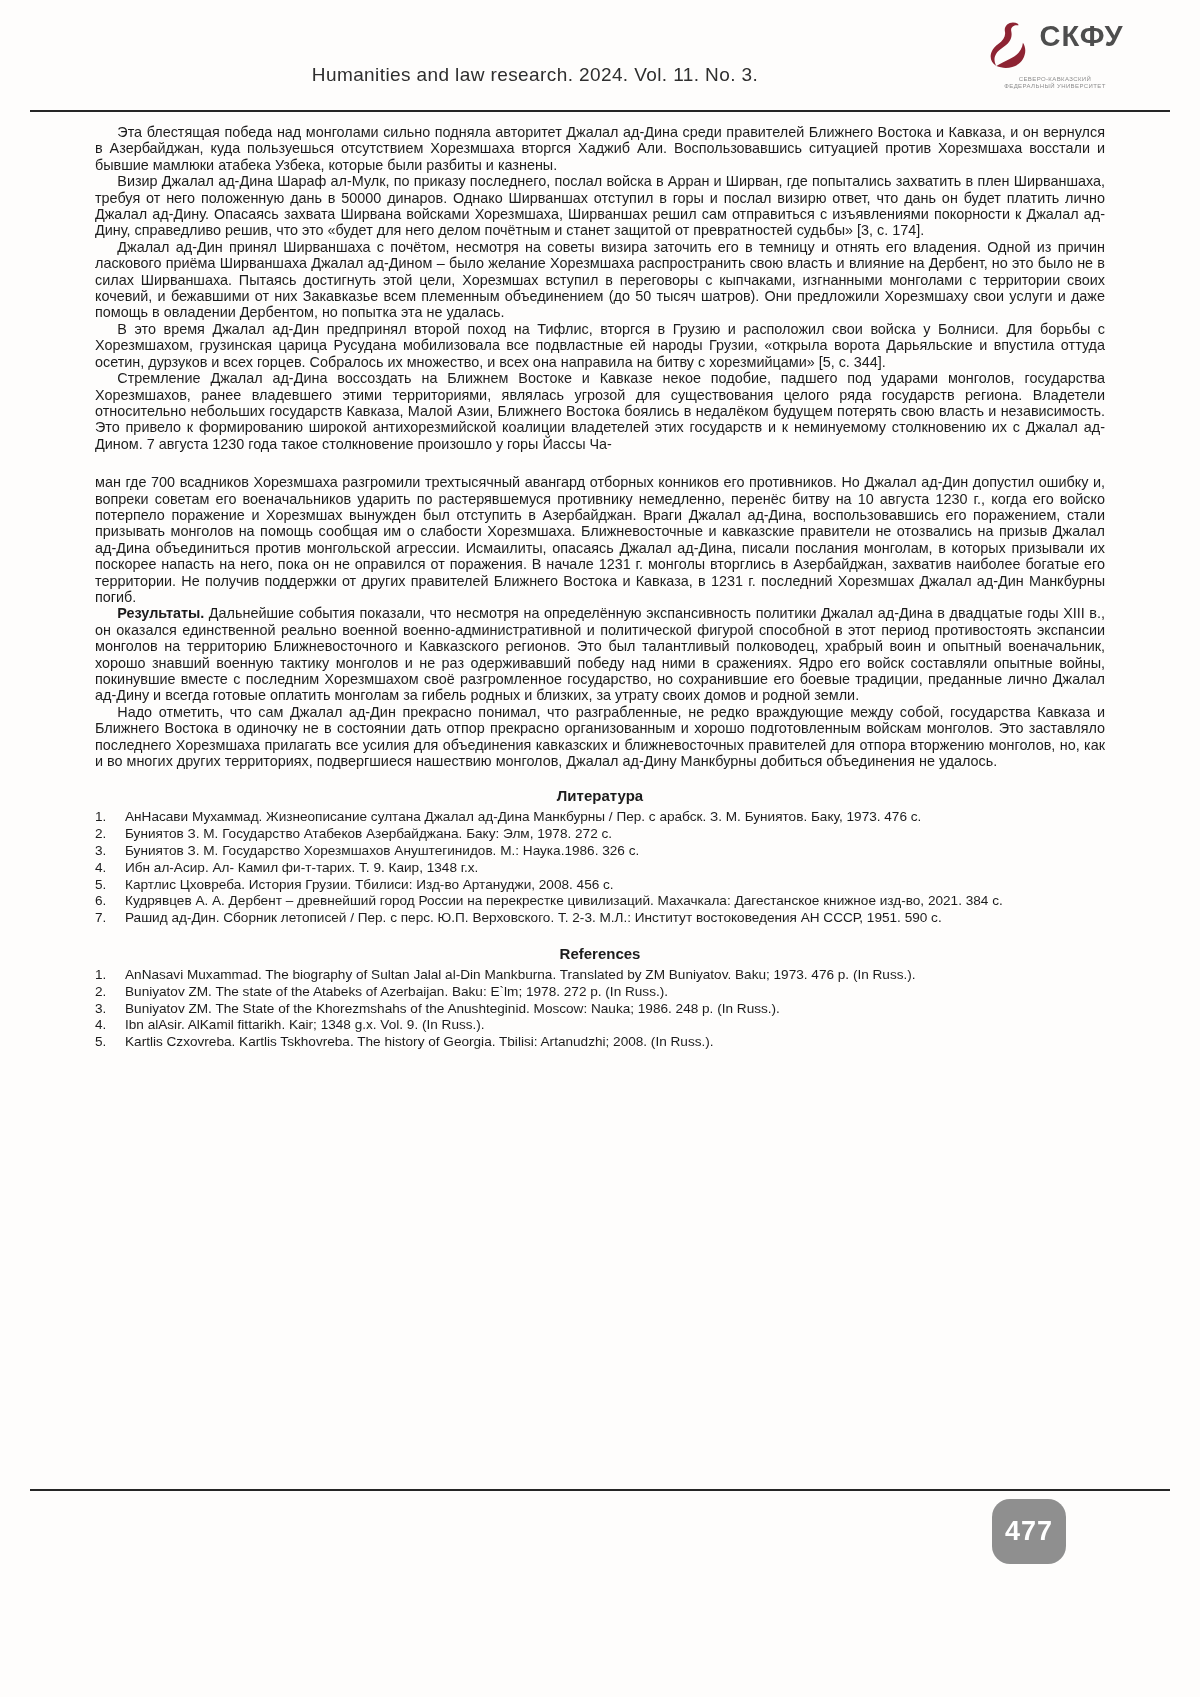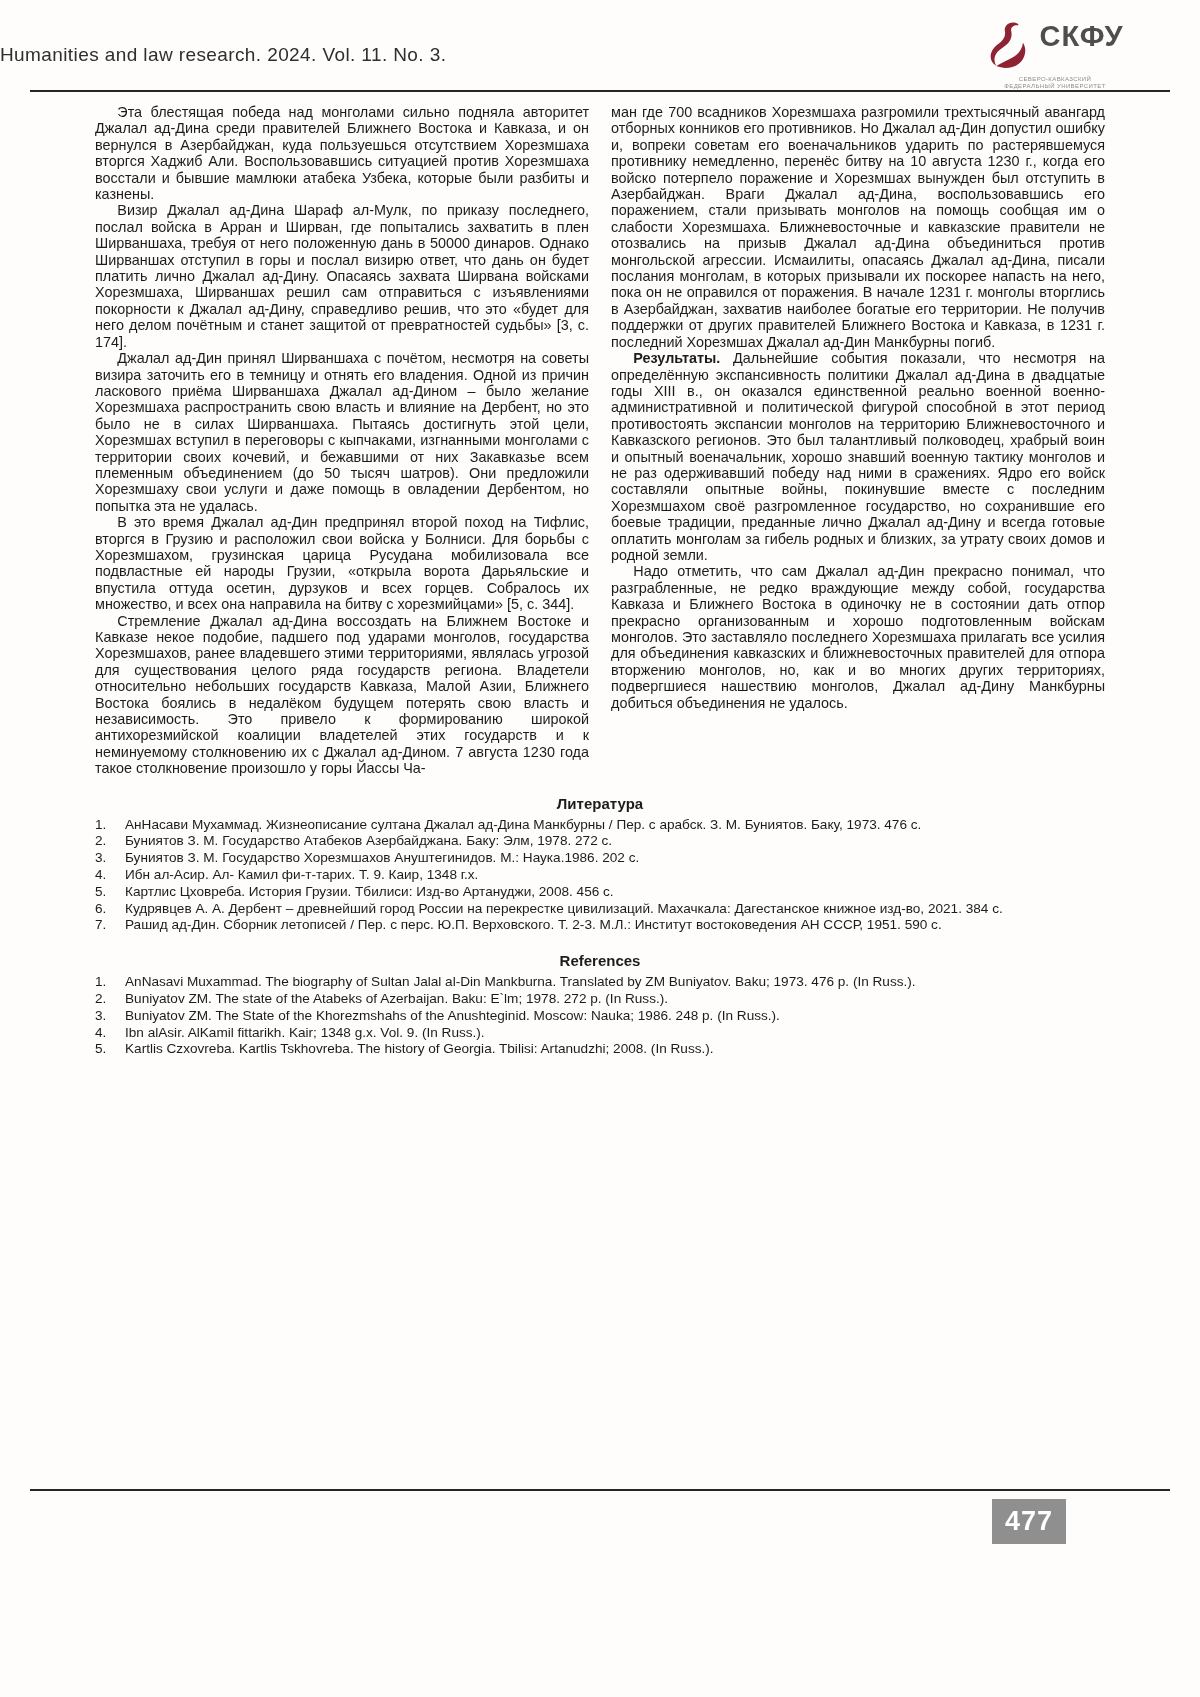--- a/index.html
+++ b/index.html
@@ -4,52 +4,52 @@
 <style>
   * { margin:0; padding:0; box-sizing:border-box; }
   html,body { background:#d9d9d9; }
   .page {
     width:1200px; height:1697px; margin:0 auto; position:relative;
     background:#fefdfc; color:#1c1c1c; overflow:hidden;
     font-family:"Liberation Sans", sans-serif;
   }
   
   .journal-title {
-    padding-top:44px; margin-right:130px; text-align:left;
+    padding-top:64px; margin-right:130px; text-align:center;
     font-size:19px; letter-spacing:.4px; color:#2e2e2e; font-weight:normal;
   }
   .logo {
     position:absolute; top:20px; right:84px; width:122px; text-align:center;
   }
   .logo-row { display:flex; align-items:flex-start; justify-content:center; gap:3px; }
   .logo-acronym { font-size:29px; font-weight:bold; color:#4e4e4e; letter-spacing:1px; }
   .logo-sub { font-size:6px; line-height:7px; color:#8d8d8d; letter-spacing:.4px; margin-top:2px; }
   .rule-top { border-top:2px solid #262626; margin:24px 30px 0; }
   
   .columns {
     margin:12px 95px 0; display:flex; gap:22px;
     font-size:14.4px; line-height:16.4px; text-align:justify;
-    hyphens:auto; -webkit-hyphens:auto;
+    hyphens:auto;flex-direction:column; -webkit-hyphens:auto;
   }
   .col { flex:1 1 0; min-width:0; }
   .col p { text-indent:1.55em; }
   .col p.noindent { text-indent:0; }
   .col b { font-weight:bold; }
   
   .sec-heading { margin:18px 95px 0; text-align:center; font-weight:bold; font-size:15px; }
   .reflist { margin:5px 95px 0; font-size:13.6px; line-height:16.8px; }
   .ref-item { display:flex; }
   .ref-num { flex:0 0 30px; }
   .ref-text { flex:1 1 auto; text-align:justify; }
   
   .rule-bottom { position:absolute; left:30px; right:30px; top:1489px; border-top:2px solid #262626; }
   .page-badge {
     position:absolute; top:1499px; right:134px;
     background:#8f8f8f; color:#ffffff; font-weight:bold; font-size:27px;
-    padding:7px 13px; letter-spacing:1px;
+    padding:17px 13px; letter-spacing:1px;border-radius:18px;
   }
 </style>
 </head>
 <body>
 
 <div class="page">
 
   <div class="journal-title">Humanities and law research. 2024. Vol. 11. No. 3.</div>
 
   <div class="logo">
@@ -87,21 +87,21 @@
     <div class="ref-item">
         <span class="ref-num">1.</span>
         <span class="ref-text">АнНасави Мухаммад. Жизнеописание султана Джалал ад-Дина Манкбурны / Пер. с арабск. З. М. Буниятов. Баку, 1973. 476 с.</span>
       </div>
     <div class="ref-item">
         <span class="ref-num">2.</span>
         <span class="ref-text">Буниятов З. М. Государство Атабеков Азербайджана. Баку: Элм, 1978. 272 с.</span>
       </div>
     <div class="ref-item">
         <span class="ref-num">3.</span>
-        <span class="ref-text">Буниятов З. М. Государство Хорезмшахов Ануштегинидов. М.: Наука.1986. 202 с.</span>
+        <span class="ref-text">Буниятов З. М. Государство Хорезмшахов Ануштегинидов. М.: Наука.1986. 326 с.</span>
       </div>
     <div class="ref-item">
         <span class="ref-num">4.</span>
         <span class="ref-text">Ибн ал-Асир. Ал- Камил фи-т-тарих. Т. 9. Каир, 1348 г.х.</span>
       </div>
     <div class="ref-item">
         <span class="ref-num">5.</span>
         <span class="ref-text">Картлис Цховреба. История Грузии. Тбилиси: Изд-во Артануджи, 2008. 456 с.</span>
       </div>
     <div class="ref-item">

